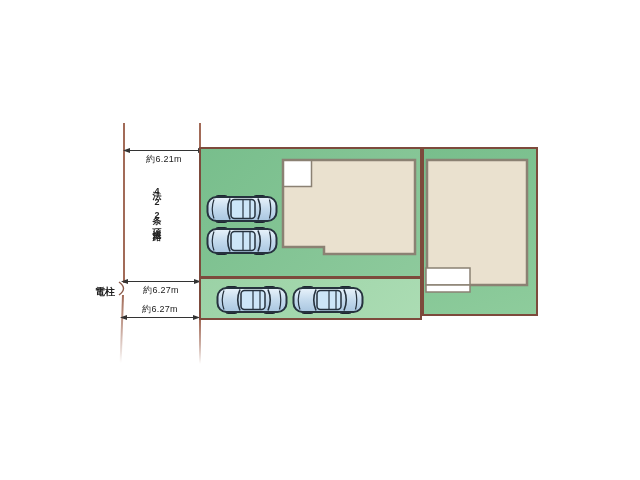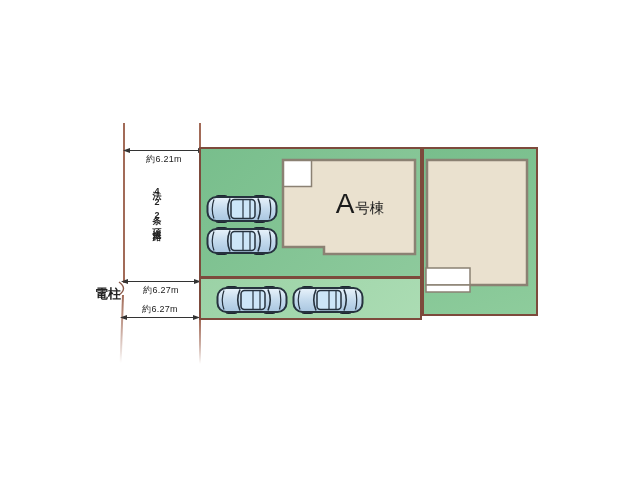--- a/index.html
+++ b/index.html
@@ -11,21 +11,21 @@
   
   .road-line{position:absolute;width:1.5px;background:#a26b58;}
   .road-fade{position:absolute;width:1.5px;background:linear-gradient(to bottom,#a26b58 0%,rgba(162,107,88,0.55) 55%,rgba(162,107,88,0) 100%);}
   
   .dim-label{position:absolute;font-size:9px;letter-spacing:0.3px;color:#222;text-align:center;white-space:nowrap;}
   
   .road-name{
     position:absolute;writing-mode:vertical-rl;text-orientation:upright;
     font-size:9px;line-height:1;letter-spacing:1.5px;color:#222;font-weight:bold;
   }
-  .pole-label{position:absolute;font-size:13px;color:#222;font-weight:bold;white-space:nowrap;}
+  .pole-label{position:absolute;font-size:10px;color:#222;font-weight:bold;white-space:nowrap;}
   
   .plot{position:absolute;box-sizing:border-box;border:2px solid #7d4a3c;}
   #plot-a{left:199px;top:147px;width:223px;height:173px;background:linear-gradient(135deg,#78be8c 0%,#90cb9e 100%);}
   #plot-a-divider{position:absolute;left:0;top:127px;width:100%;height:2.5px;background:#7d4a3c;}
   #plot-a-strip{position:absolute;left:0;top:130px;width:100%;height:39px;background:linear-gradient(135deg,#9bd2a6 0%,#abdcb3 100%);}
   #plot-b{left:422px;top:147px;width:116px;height:169px;background:linear-gradient(160deg,#78be8c 0%,#8ecc9c 100%);}
   
   .bldg-label{position:absolute;text-align:center;color:#1b1b1b;white-space:nowrap;}
   .bldg-letter{font-size:28px;font-weight:500;letter-spacing:1px;}
   .bldg-suffix{font-size:14.5px;font-weight:500;}
@@ -102,23 +102,20 @@
     <polygon points="2,2 134,2 134,96 43,96 43,89 2,89" fill="#eae1cf" stroke="#8b8173" stroke-width="2.5" stroke-linejoin="miter"></polygon>
     <rect x="2.5" y="2.5" width="28" height="26" fill="#ffffff" stroke="#8b8173" stroke-width="1.5"></rect>
   </svg>
 
   <svg class="abs" style="left:425px;top:158px;" width="106" height="137" viewBox="0 0 106 137">
     <rect x="2" y="2" width="100" height="125" fill="#eae1cf" stroke="#8b8173" stroke-width="2.5"></rect>
     <rect x="1" y="110" width="44" height="17" fill="#ffffff" stroke="#8b8173" stroke-width="1.5"></rect>
     <rect x="1" y="127" width="44" height="7" fill="#ffffff" stroke="#8b8173" stroke-width="1.5"></rect>
   </svg>
 
-  <div class="bldg-label" style="left:305px;top:188px;width:110px;">
-    <span class="bldg-letter">A</span><span class="bldg-suffix">号棟</span>
-  </div>
 
   <svg class="abs" style="left:206px;top:195px;" width="72" height="28">
       <use href="#car"></use>
     </svg>
   <svg class="abs" style="left:206px;top:227px;" width="72" height="28">
       <use href="#car"></use>
     </svg>
   <svg class="abs" style="left:216px;top:286px;" width="72" height="28">
       <use href="#car"></use>
     </svg>

